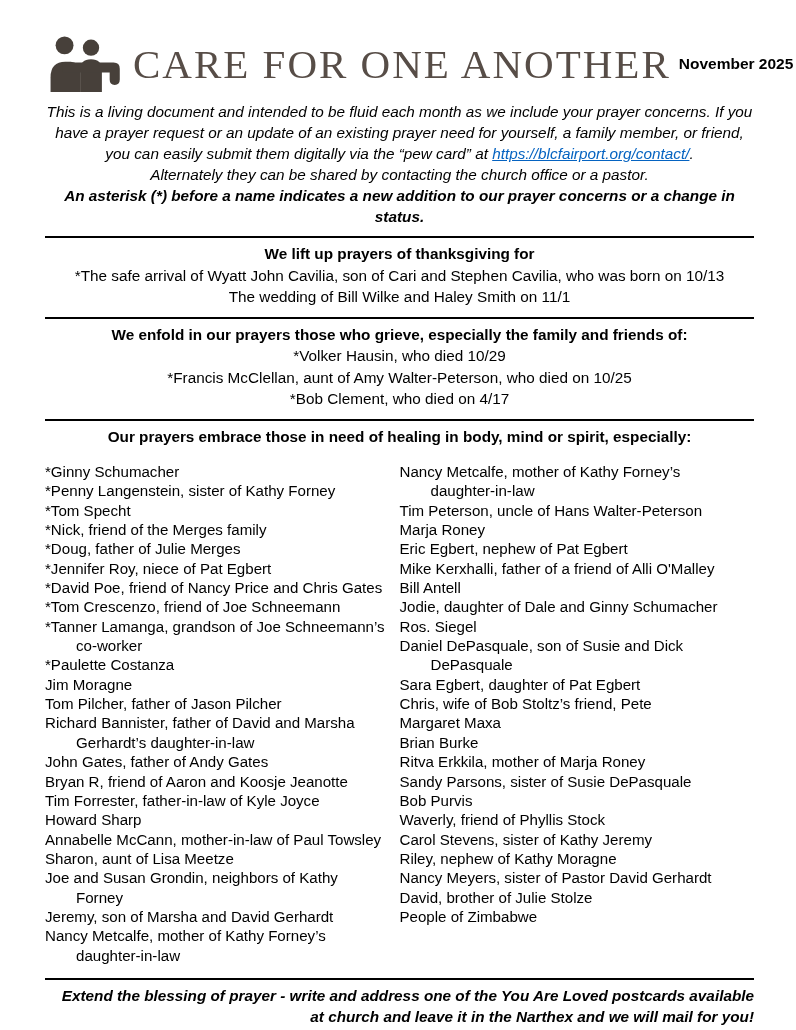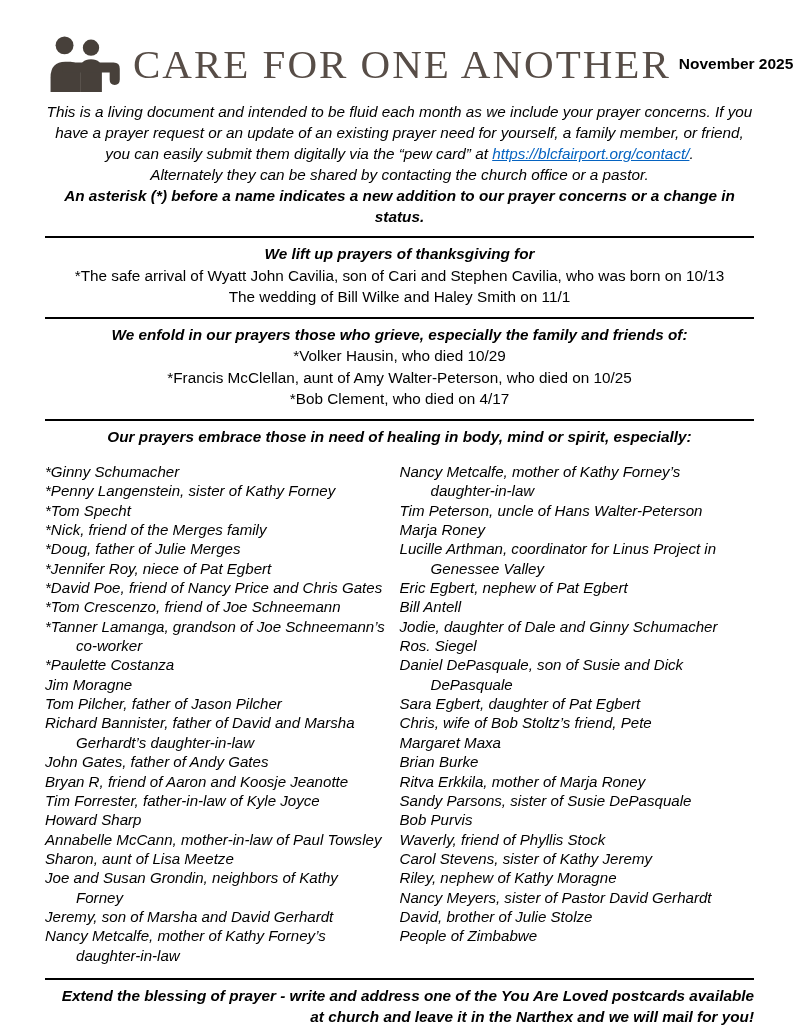--- a/index.html
+++ b/index.html
@@ -44,25 +44,25 @@
   .intro a { color: #0563c1; text-decoration: underline; text-align: right; }
   .intro-bold { font-weight: bold; }
   
   .rule {
     border: none;
     border-top: 2.6px solid #000;
     margin: 9px 0 5px 0;
   }
   
   .section { text-align: center; font-size: 15.3px; line-height: 21.5px; }
-  .section-heading { font-weight: bold; font-style: italic; }
+  .section-heading { font-weight: bold; }
   .centered-list .list-item { }
   
   .columns { display: flex; margin-top: 15px; }
-  .col { width: 50%; padding-right: 14px; font-style: italic; }
+  .col { width: 50%; padding-right: 14px; }
   .col .list-item {
     font-size: 15.1px;
     line-height: 19.35px;
     padding-left: 31px;
     text-indent: -31px;
   }
   
   .footer-msg {
     text-align: right;
     font-weight: bold;
@@ -145,22 +145,22 @@
         <div class="list-item">Annabelle McCann, mother-in-law of Paul Towsley</div>
         <div class="list-item">Sharon, aunt of Lisa Meetze</div>
         <div class="list-item">Joe and Susan Grondin, neighbors of Kathy Forney</div>
         <div class="list-item">Jeremy, son of Marsha and David Gerhardt</div>
         <div class="list-item">Nancy Metcalfe, mother of Kathy Forney’s daughter-in-law</div>
       </div>
     <div class="col">
         <div class="list-item">Nancy Metcalfe, mother of Kathy Forney’s daughter-in-law</div>
         <div class="list-item">Tim Peterson, uncle of Hans Walter-Peterson</div>
         <div class="list-item">Marja Roney</div>
-        <div class="list-item">Lucille Arthman, coordinator for Linus Project in Genessee Valley</div>
         <div class="list-item">Eric Egbert, nephew of Pat Egbert</div>
+        <div class="list-item">Mike Kerxhalli, father of a friend of Alli O'Malley</div>
         <div class="list-item">Bill Antell</div>
         <div class="list-item">Jodie, daughter of Dale and Ginny Schumacher</div>
         <div class="list-item">Ros. Siegel</div>
         <div class="list-item">Daniel DePasquale, son of Susie and Dick DePasquale</div>
         <div class="list-item">Sara Egbert, daughter of Pat Egbert</div>
         <div class="list-item">Chris, wife of Bob Stoltz’s friend, Pete</div>
         <div class="list-item">Margaret Maxa</div>
         <div class="list-item">Brian Burke</div>
         <div class="list-item">Ritva Erkkila, mother of Marja Roney</div>
         <div class="list-item">Sandy Parsons, sister of Susie DePasquale</div>

